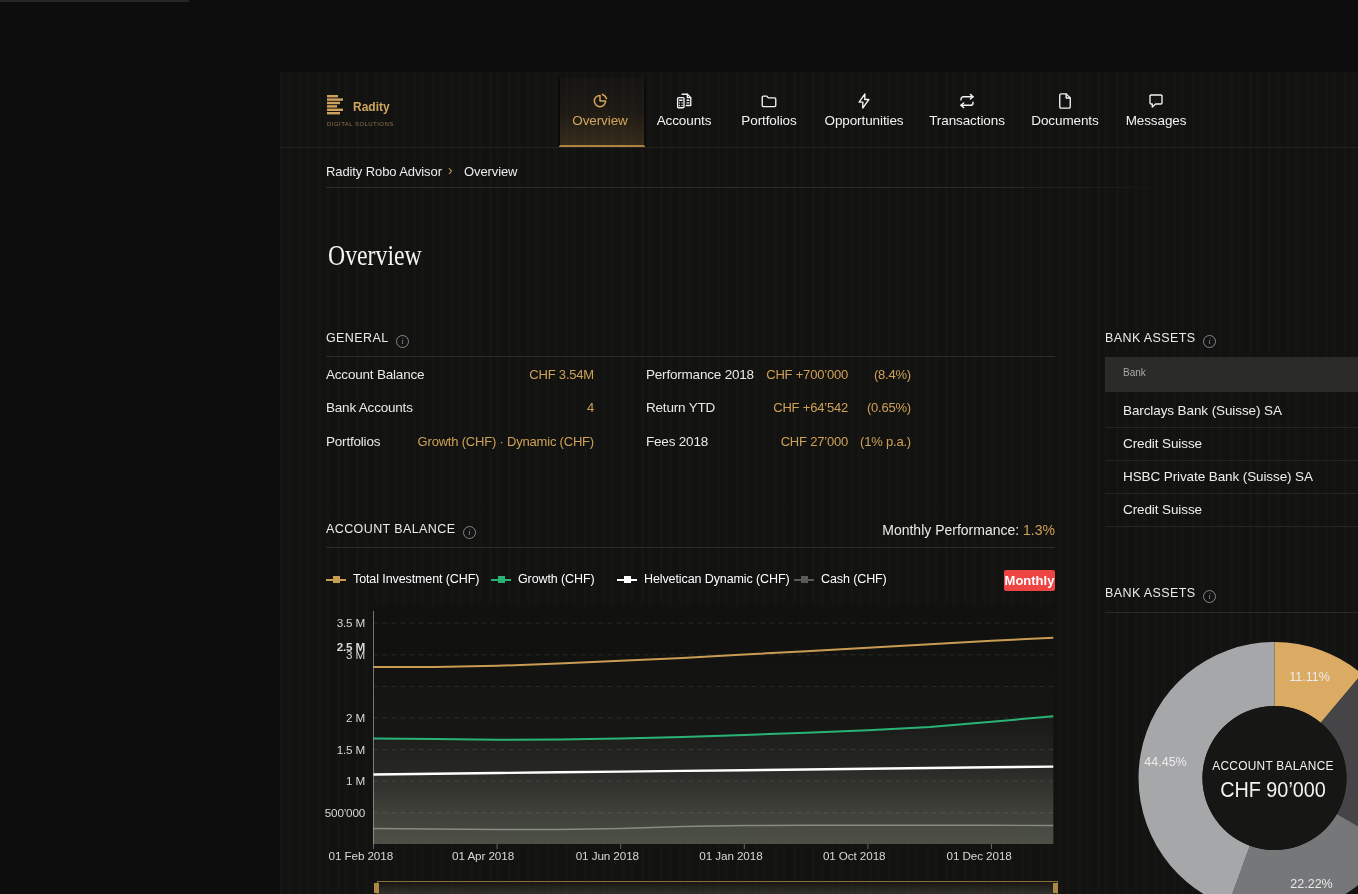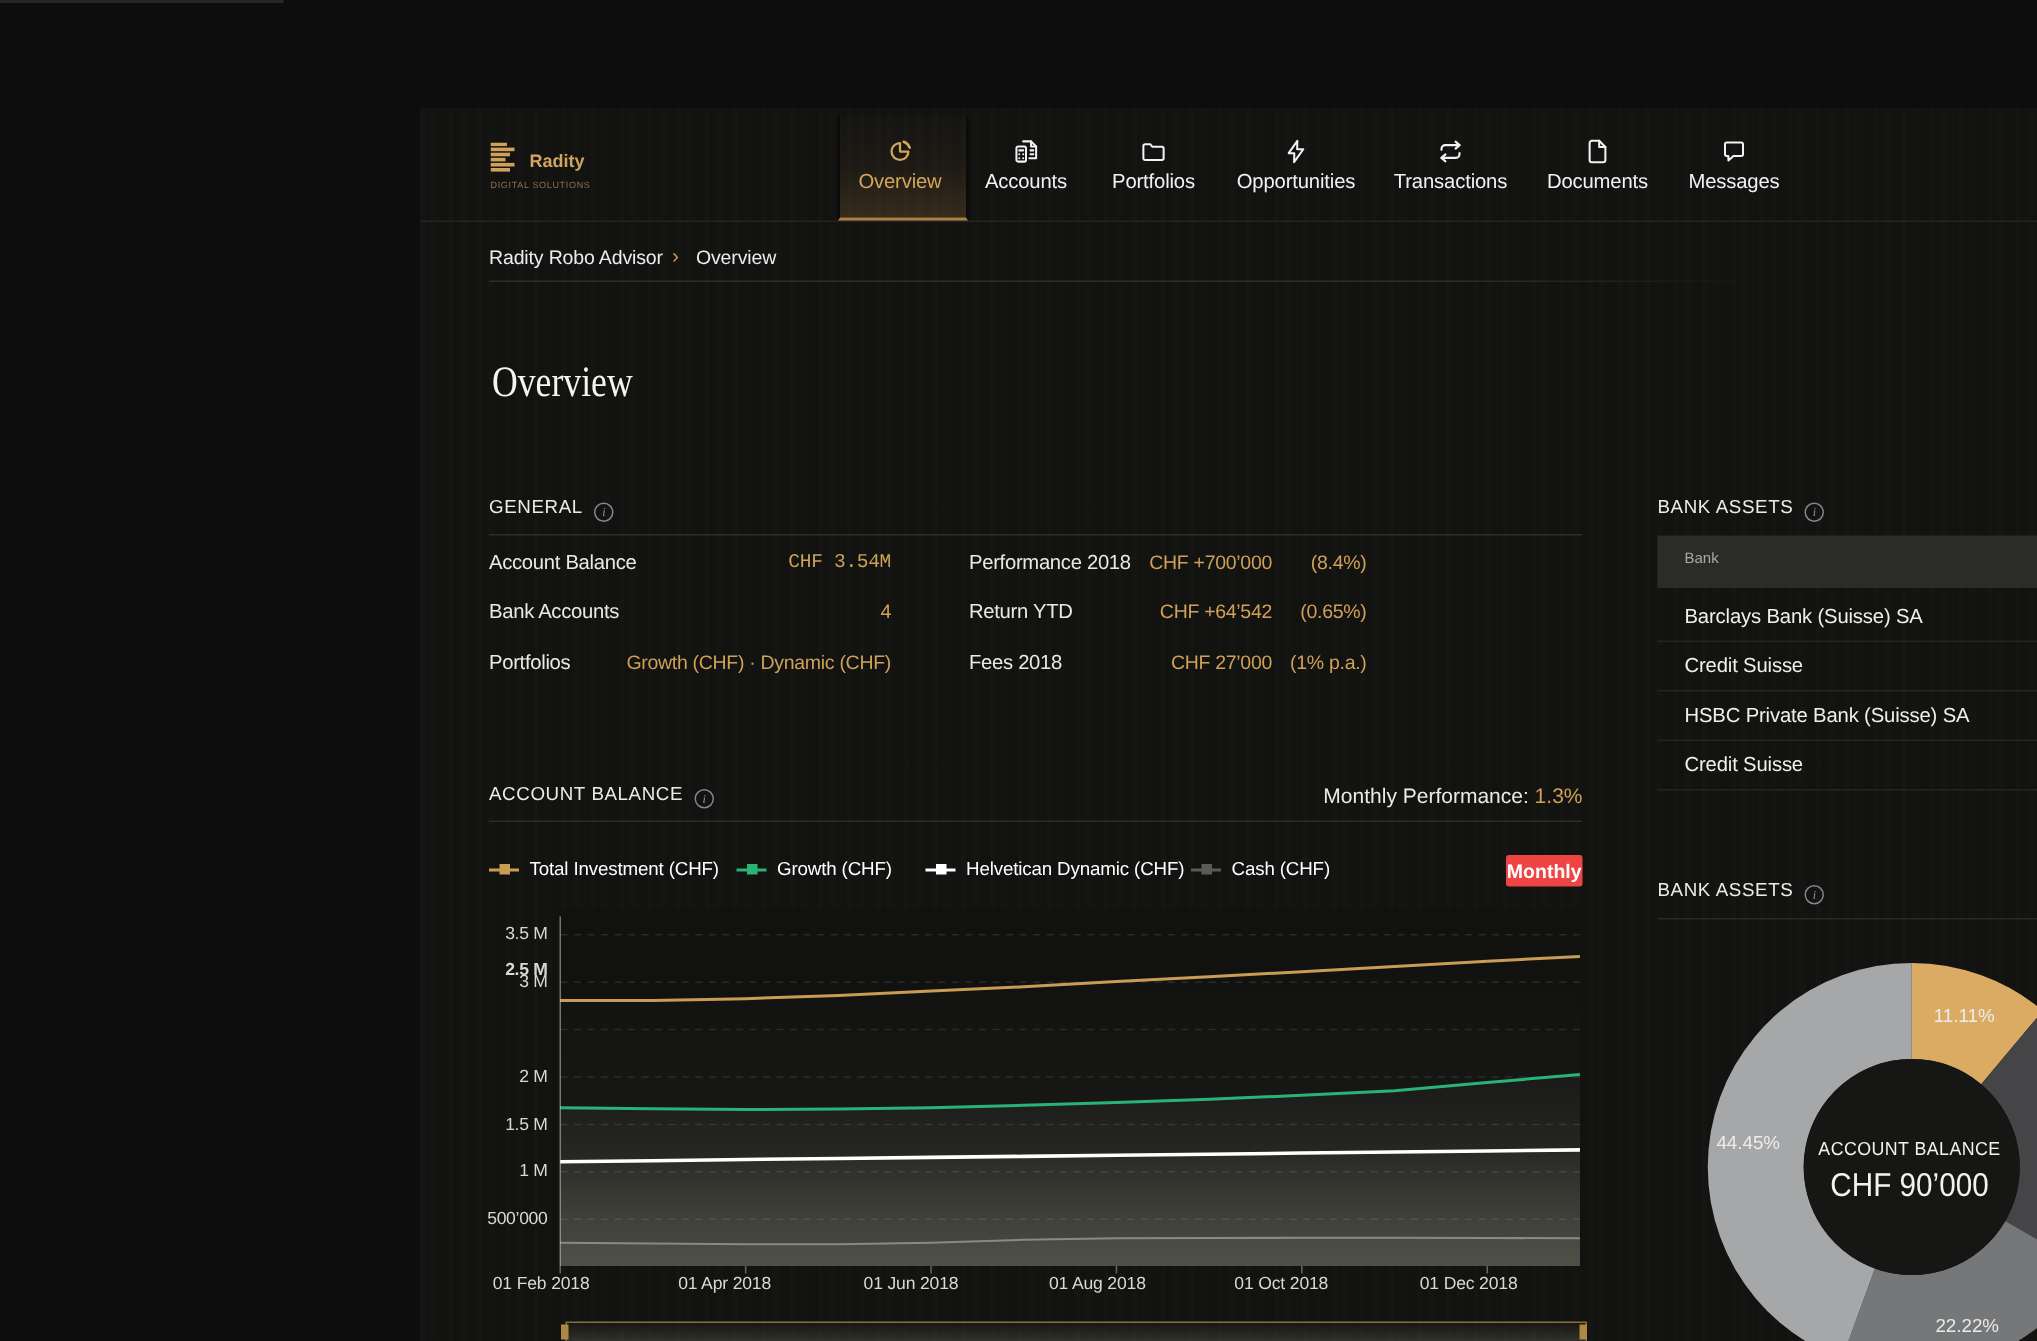--- a/index.html
+++ b/index.html
@@ -190,21 +190,21 @@
   <div class="abs" style="left:448px;top:162px;color:#c89a4f;font-size:14px;">›</div>
   <div class="abs crumb" style="left:464px;">Overview</div>
   <div class="abs crumbsep" style="margin-left:0;left:326px;"></div>
 
   <div class="abs title">Overview</div>
 
   <div class="abs sechead" style="left:326px;top:331px;">GENERAL&nbsp;&nbsp;<span class="ico-i">i</span></div>
   <div class="abs sep" style="left:326px;top:356px;width:729px;"></div>
 
   <div class="abs lab" style="left:326px;top:367px;">Account Balance</div>
-  <div class="abs val" style="left:326px;top:367px;width:268px;font-family:Liberation Mono, monospace;">CHF 3.54M</div>
+  <div class="abs val" style="left:326px;top:367px;width:268px;">CHF 3.54M</div>
   <div class="abs lab" style="left:646px;top:367px;">Performance 2018</div>
   <div class="abs val" style="left:700px;top:367px;width:148px;">CHF +700’000</div>
   <div class="abs val" style="left:820px;top:367px;width:91px;">(8.4%)</div>
 
   <div class="abs lab" style="left:326px;top:400px;">Bank Accounts</div>
   <div class="abs val" style="left:326px;top:400px;width:268px;">4</div>
   <div class="abs lab" style="left:646px;top:400px;">Return YTD</div>
   <div class="abs val" style="left:700px;top:400px;width:148px;">CHF +64’542</div>
   <div class="abs val" style="left:820px;top:400px;width:91px;">(0.65%)</div>
 
@@ -240,21 +240,21 @@
   <div class="abs ylab" style="top:647.5px;">3 M</div>
   <div class="abs ylab" style="top:640px;font-weight:bold;">2.5 M</div>
   <div class="abs ylab" style="top:710.5px;">2 M</div>
   <div class="abs ylab" style="top:742.5px;">1.5 M</div>
   <div class="abs ylab" style="top:774px;">1 M</div>
   <div class="abs ylab" style="top:805.5px;">500’000</div>
 
   <div class="abs xlab" style="left:328.5px;">01 Feb 2018</div>
   <div class="abs xlab" style="left:452.1px;">01 Apr 2018</div>
   <div class="abs xlab" style="left:575.7px;">01 Jun 2018</div>
-  <div class="abs xlab" style="left:699.3px;">01 Aug 2018</div>
+  <div class="abs xlab" style="left:699.3px;">01 Jan 2018</div>
   <div class="abs xlab" style="left:822.9px;">01 Oct 2018</div>
   <div class="abs xlab" style="left:946.5px;">01 Dec 2018</div>
 
   <div class="abs brush"></div>
   <div class="abs bhandle" style="left:374px;"></div>
   <div class="abs bhandle" style="left:1053px;"></div>
 
   <div class="abs sechead" style="left:1105px;top:586px;">BANK ASSETS&nbsp;&nbsp;<span class="ico-i">i</span></div>
   <div class="abs sep" style="left:1105px;top:612px;width:253px;background:#2a2927;"></div>
   <div class="abs dntxt" style="left:1173px;top:759px;width:200px;font-size:12.5px;letter-spacing:.3px;transform:scaleX(0.95);">ACCOUNT BALANCE</div>

